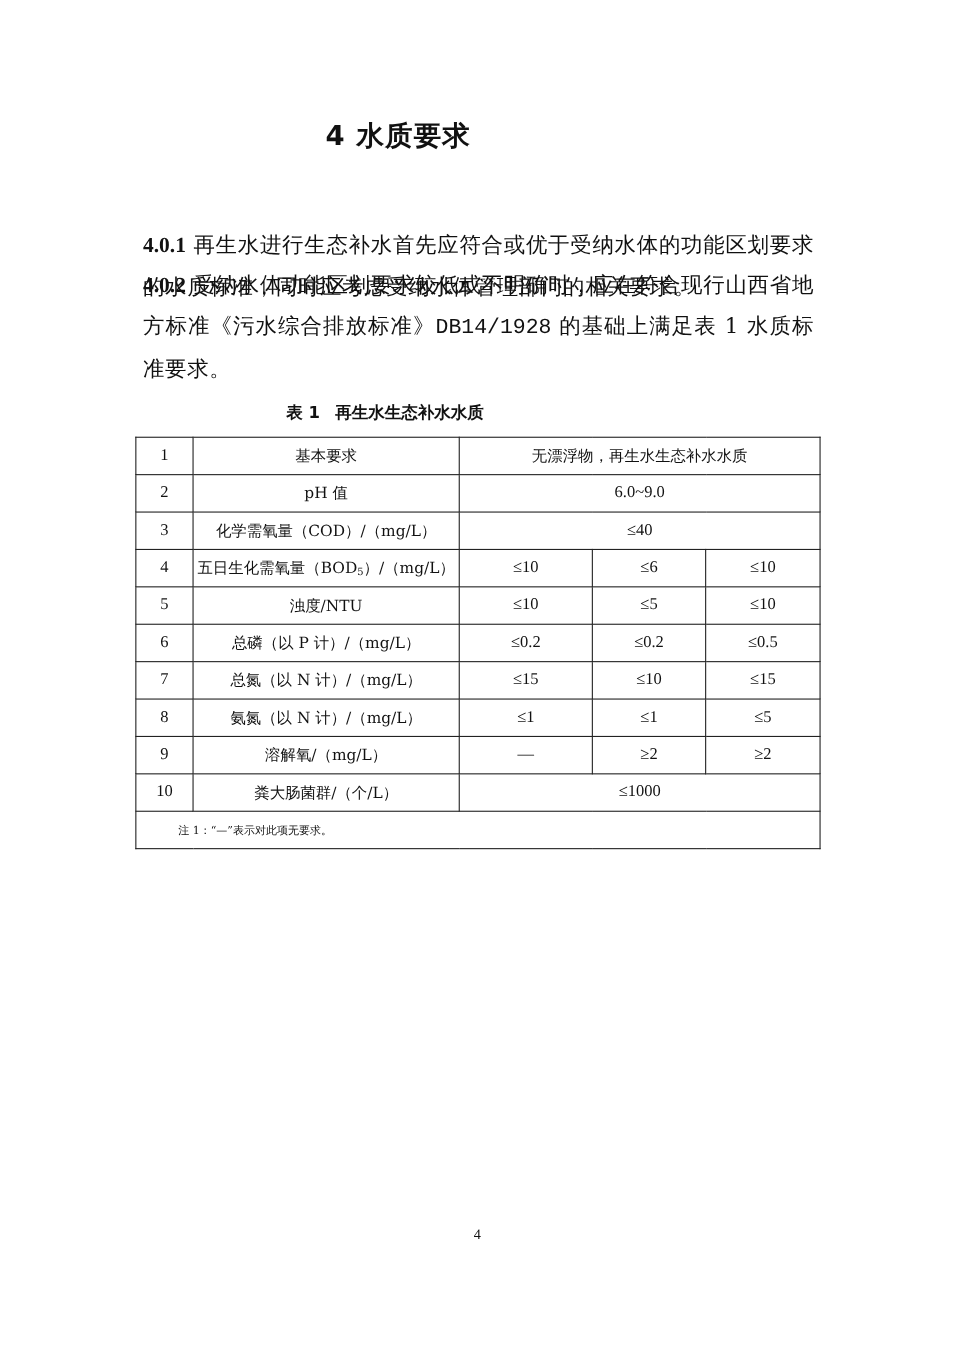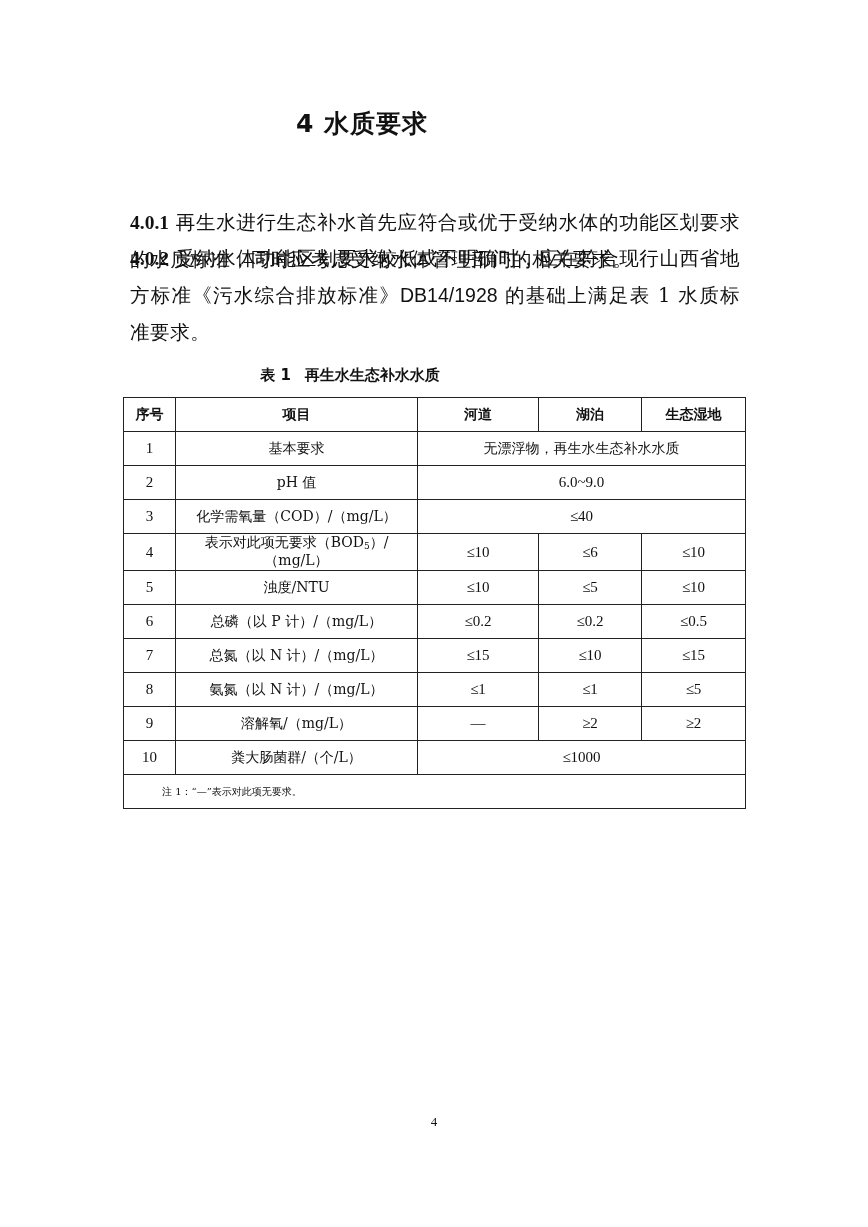--- a/index.html
+++ b/index.html
@@ -11,21 +11,21 @@
     position: absolute; top: 104px; left: 0; width: 724px; text-align: center;
     font-family: "DejaVu Sans", "Liberation Sans", sans-serif;
     font-weight: bold; font-size: 25px; line-height: 40px; letter-spacing: 1px;
   }
   .para {
     position: absolute; left: 130px; width: 610px;
     font-size: 19.5px; line-height: 37px; text-align: justify;
     letter-spacing: 0.6px;
   }
   .para .num { font-family: "Liberation Serif", serif; font-weight: bold; letter-spacing: 0; }
-  .para .lat { font-family: Liberation Sans, sans-serif; letter-spacing: 0; }
+  .para .lat { font-family: Liberation Mono, monospace; letter-spacing: 0; }
   #p1 { top: 160px; margin-top: 44px; }
   #p2 { top: 240px; }
   .caption {
     position: absolute; top: 362px; left: 0; width: 700px; text-align: center;
     font-family: "DejaVu Sans", "Liberation Sans", sans-serif;
     font-weight: bold; font-size: 15px; line-height: 26px;
   }
   .caption .sp { display: inline-block; width: 14px; }
   table.wq {
     position: absolute; top: 397px; left: 123px; width: 622px;
@@ -67,45 +67,38 @@
 
 <table class="wq">
   <colgroup>
     <col style="width:52px">
       <col style="width:242px">
       <col style="width:121px">
       <col style="width:103px">
       <col style="width:104px">
   </colgroup>
   <tbody>
-      <tr>
-    <th>序号</th>
-    <th>项目</th>
-    <th>河道</th>
-    <th>湖泊</th>
-    <th>生态湿地</th>
-  </tr>
   <tr>
     <td class="v">1</td>
     <td>基本要求</td>
     <td colspan="3">无漂浮物，再生水生态补水水质</td>
   </tr>
   <tr>
     <td class="v">2</td>
     <td>pH 值</td>
     <td colspan="3" class="v">6.0~9.0</td>
   </tr>
   <tr>
     <td class="v">3</td>
     <td>化学需氧量（COD）/（mg/L）</td>
     <td colspan="3" class="v">≤40</td>
   </tr>
   <tr>
     <td class="v">4</td>
-    <td><span>表示对此项无要求（BOD</span><sub>5</sub><span>）/（mg/L）</span></td>
+    <td><span>五日生化需氧量（BOD</span><sub>5</sub><span>）/（mg/L）</span></td>
     <td class="v">≤10</td>
     <td class="v">≤6</td>
     <td class="v">≤10</td>
   </tr>
   <tr>
     <td class="v">5</td>
     <td>浊度/NTU</td>
     <td class="v">≤10</td>
     <td class="v">≤5</td>
     <td class="v">≤10</td>

